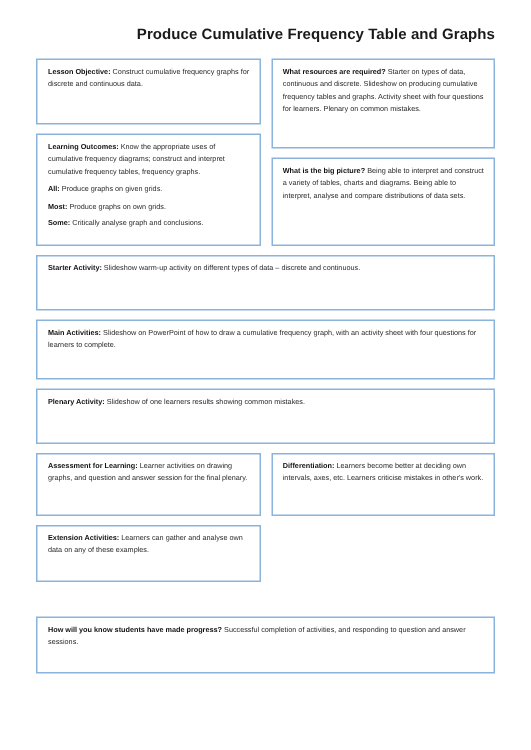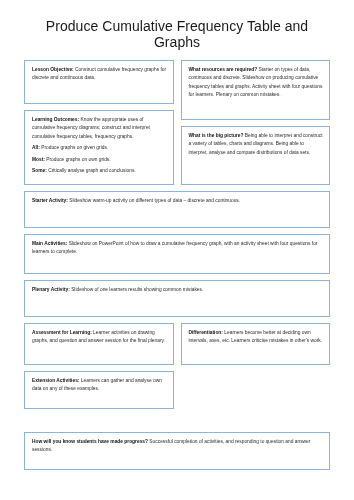--- a/index.html
+++ b/index.html
@@ -16,23 +16,23 @@
     -webkit-font-smoothing: antialiased;
   }
   .page {
     position: relative;
     width: 354px;
     height: 500px;
     box-sizing: border-box;
     padding: 0 24px;
   }
   .doc-title {
-    text-align: center;
-    font-size: 14px;
-    font-weight: normal;
+    text-align: right;
+    font-size: 10px;
+    font-weight: bold;
     letter-spacing: 0.05px;
     margin: 0;
     padding-top: 18px;
     padding-bottom: 10px;
     color: #1a1a1a;
   }
   .grid {
     display: flex;
     flex-direction: column;
     gap: 6px;

